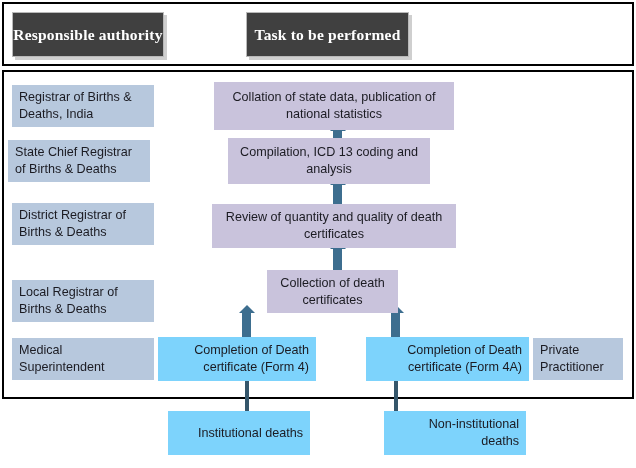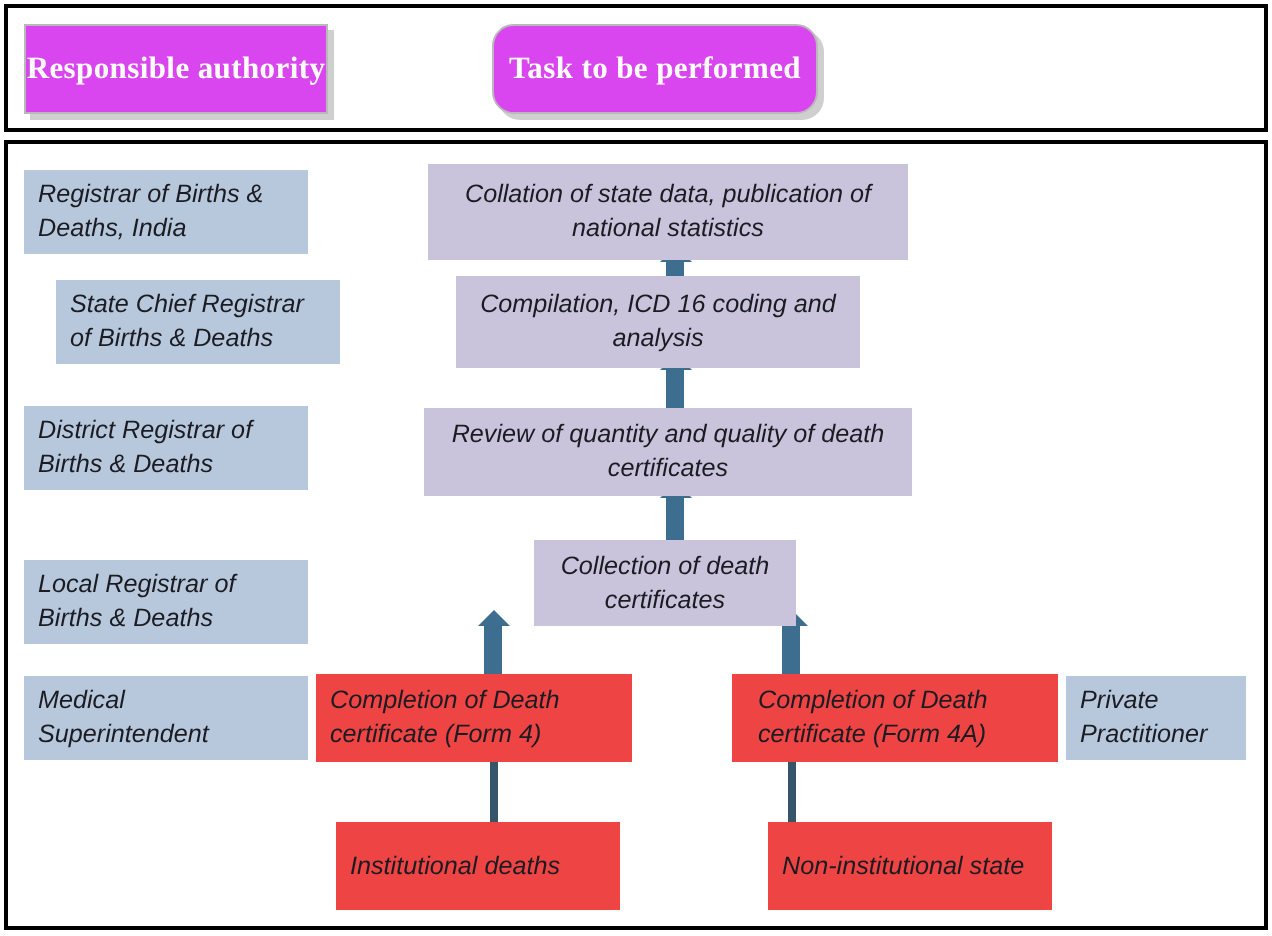--- a/index.html
+++ b/index.html
@@ -17,61 +17,61 @@
   }
 
   
   .panel {
     position: absolute;
     box-sizing: border-box;
     border: 2px solid #000000;
     background: #ffffff;
   }
   #header-panel { left: 2px;  top: 2px;   width: 632px; height: 64px; }
-  #body-panel   { left: 2px;  top: 70px;  width: 632px; height: 395px; font-style: italic; }
+  #body-panel   { left: 2px;  top: 70px;  width: 632px; height: 329px; }
 
   
   .title-plate {
     position: absolute;
     box-sizing: border-box;
-    background: #d946ef;
+    background: #404040;
     border: 1px solid #b9b9b9;
     box-shadow: 3px 3px 0 0 #cfcfcf;
     color: #ffffff;
     display: flex;
     align-items: center;
     justify-content: center;
     text-align: center;
     font-family: "Liberation Serif", serif;
     font-weight: bold;
     font-size: 15.5px;
     line-height: 1.28;
     letter-spacing: .2px;
   }
   #title-responsible { left: 8px;  top: 8px; width: 152px; height: 45px; }
-  #title-task        { left: 242px; top: 8px; width: 163px; height: 45px; border-radius: 11px; }
+  #title-task        { left: 242px; top: 8px; width: 163px; height: 45px; }
 
   
   .box {
     position: absolute;
     box-sizing: border-box;
     display: flex;
     align-items: center;
     text-align: left;
     color: #1b1b22;
     font-size: 12.6px;
     line-height: 1.32;
     padding: 2px 7px;
   }
   .box.center { justify-content: center; text-align: center; }
   .box-inner { width: 100%; }
 
   .blue   { background: #b7c8dd; }
   .lilac  { background: #c9c3dc; }
-  .purple { background: #ef4444; }
+  .purple { background: #7dd3fc; text-align: right; }
 
   
   .arrow {
     position: absolute;
     width: 9px;
     background: #3d6e8f;
   }
   .arrow::after {
     content: "";
     position: absolute;
@@ -94,21 +94,21 @@
     <div class="title-plate" id="title-responsible">Responsible authority</div>
     <div class="title-plate" id="title-task">Task to be performed</div>
   </div>
 
   <div class="panel" id="body-panel">
 
     <div class="box blue" style="left:8px; top:13px; width:142px; height:42px;">
       <span class="box-inner">Registrar of Births &amp; Deaths, India</span>
     </div>
 
-    <div class="box blue" style="left:24px; top:68px; width:142px; height:42px;">
+    <div class="box blue" style="left:4px; top:68px; width:142px; height:42px;">
       <span class="box-inner">State Chief  Registrar of Births &amp; Deaths</span>
     </div>
 
     <div class="box blue" style="left:8px; top:131px; width:142px; height:42px;">
       <span class="box-inner">District Registrar of Births &amp; Deaths</span>
     </div>
 
     <div class="box blue" style="left:8px; top:196px; width:142px; height:42px;margin-top:12px;">
       <span class="box-inner">Local Registrar of Births &amp; Deaths</span>
     </div>
@@ -133,21 +133,21 @@
 
     <div class="arrow thin" style="left:241px; top:308px; height:32px;"></div>
 
     <div class="arrow thin" style="left:390px; top:308px; height:32px;"></div>
 
     <div class="box lilac center" style="left:210px; top:10px; width:240px; height:48px;">
       <span class="box-inner">Collation of state data, publication of national statistics</span>
     </div>
 
     <div class="box lilac center" style="left:224px; top:66px; width:202px; height:46px;">
-      <span class="box-inner">Compilation, ICD 16 coding and analysis</span>
+      <span class="box-inner">Compilation, ICD 13 coding and analysis</span>
     </div>
 
     <div class="box lilac center" style="left:263px; top:198px; width:131px; height:43px;">
       <span class="box-inner">Collection of death certificates</span>
     </div>
 
     <div class="box lilac center" style="left:208px; top:132px; width:244px; height:44px;">
       <span class="box-inner">Review of quantity and quality of death certificates</span>
     </div>
 
@@ -157,17 +157,17 @@
 
     <div class="box purple" style="left:362px; top:265px; width:163px; height:44px;padding-left:13px;">
       <span class="box-inner">Completion of Death certificate (Form 4A)</span>
     </div>
 
     <div class="box purple" style="left:164px; top:339px; width:142px; height:44px;">
       <span class="box-inner">Institutional deaths</span>
     </div>
 
     <div class="box purple" style="left:380px; top:339px; width:142px; height:44px;">
-      <span class="box-inner">Non-institutional state</span>
+      <span class="box-inner">Non-institutional deaths</span>
     </div>
 
   </div>
 </div>
 
 </body></html>

